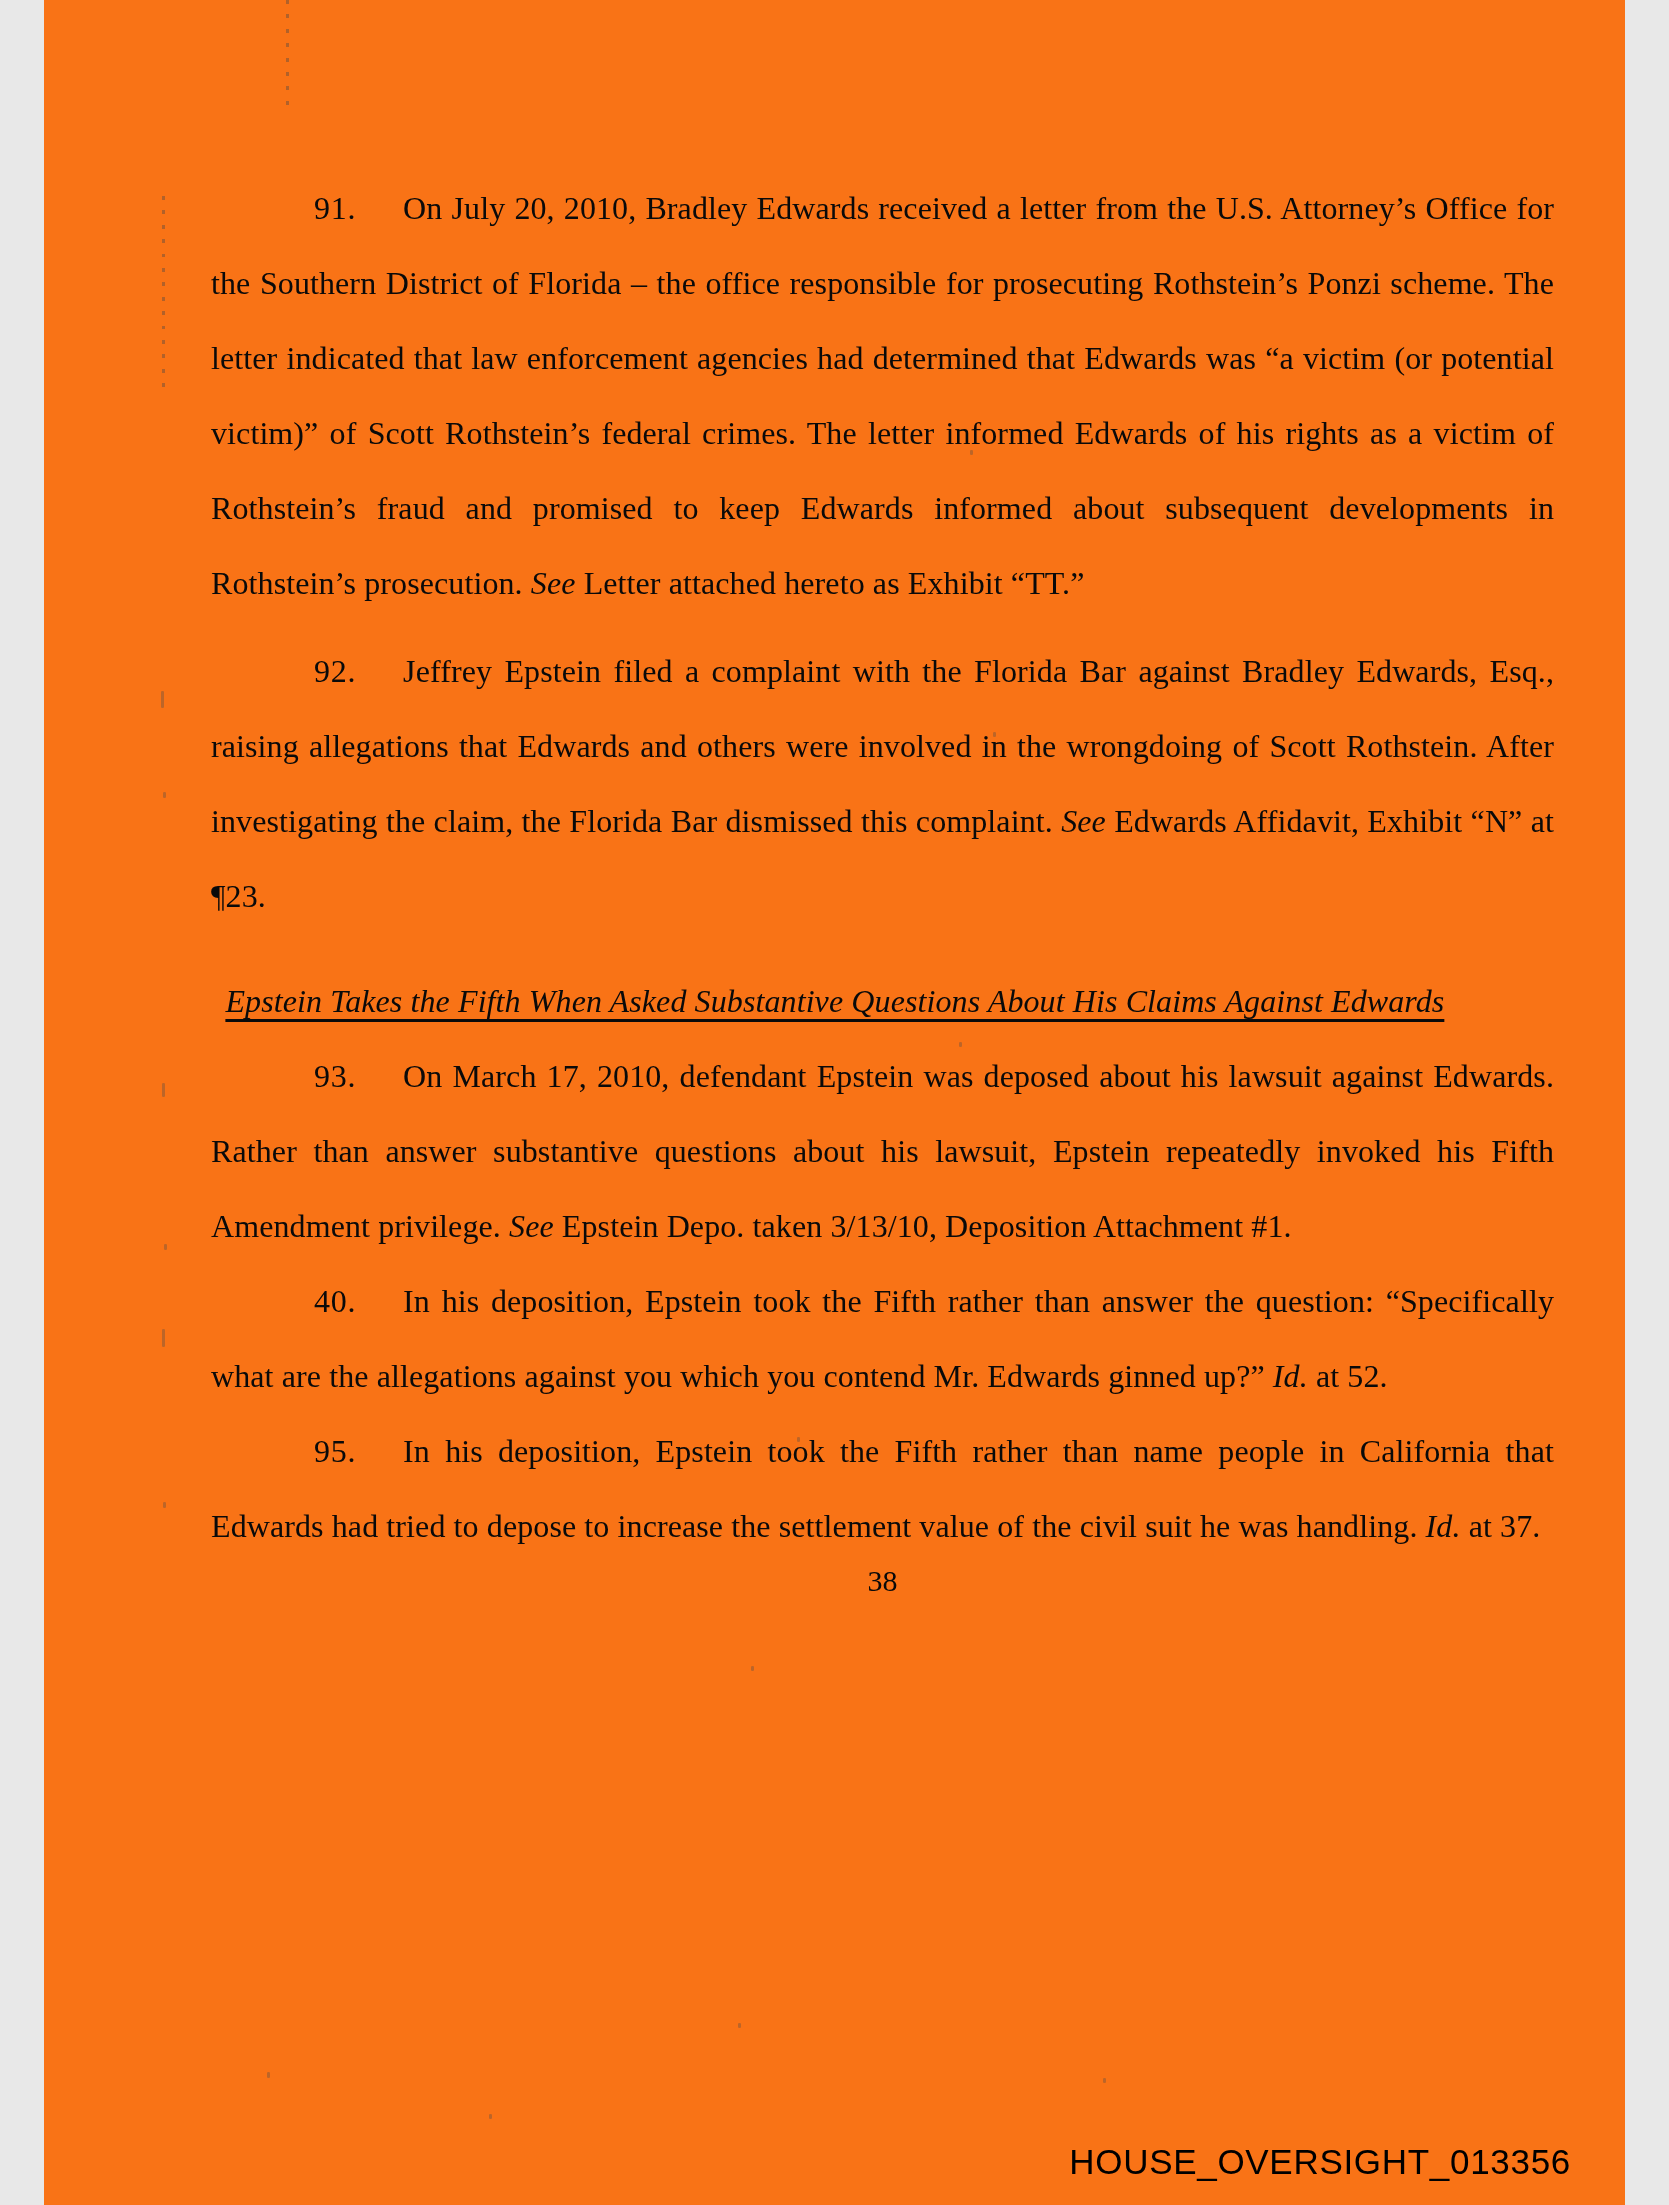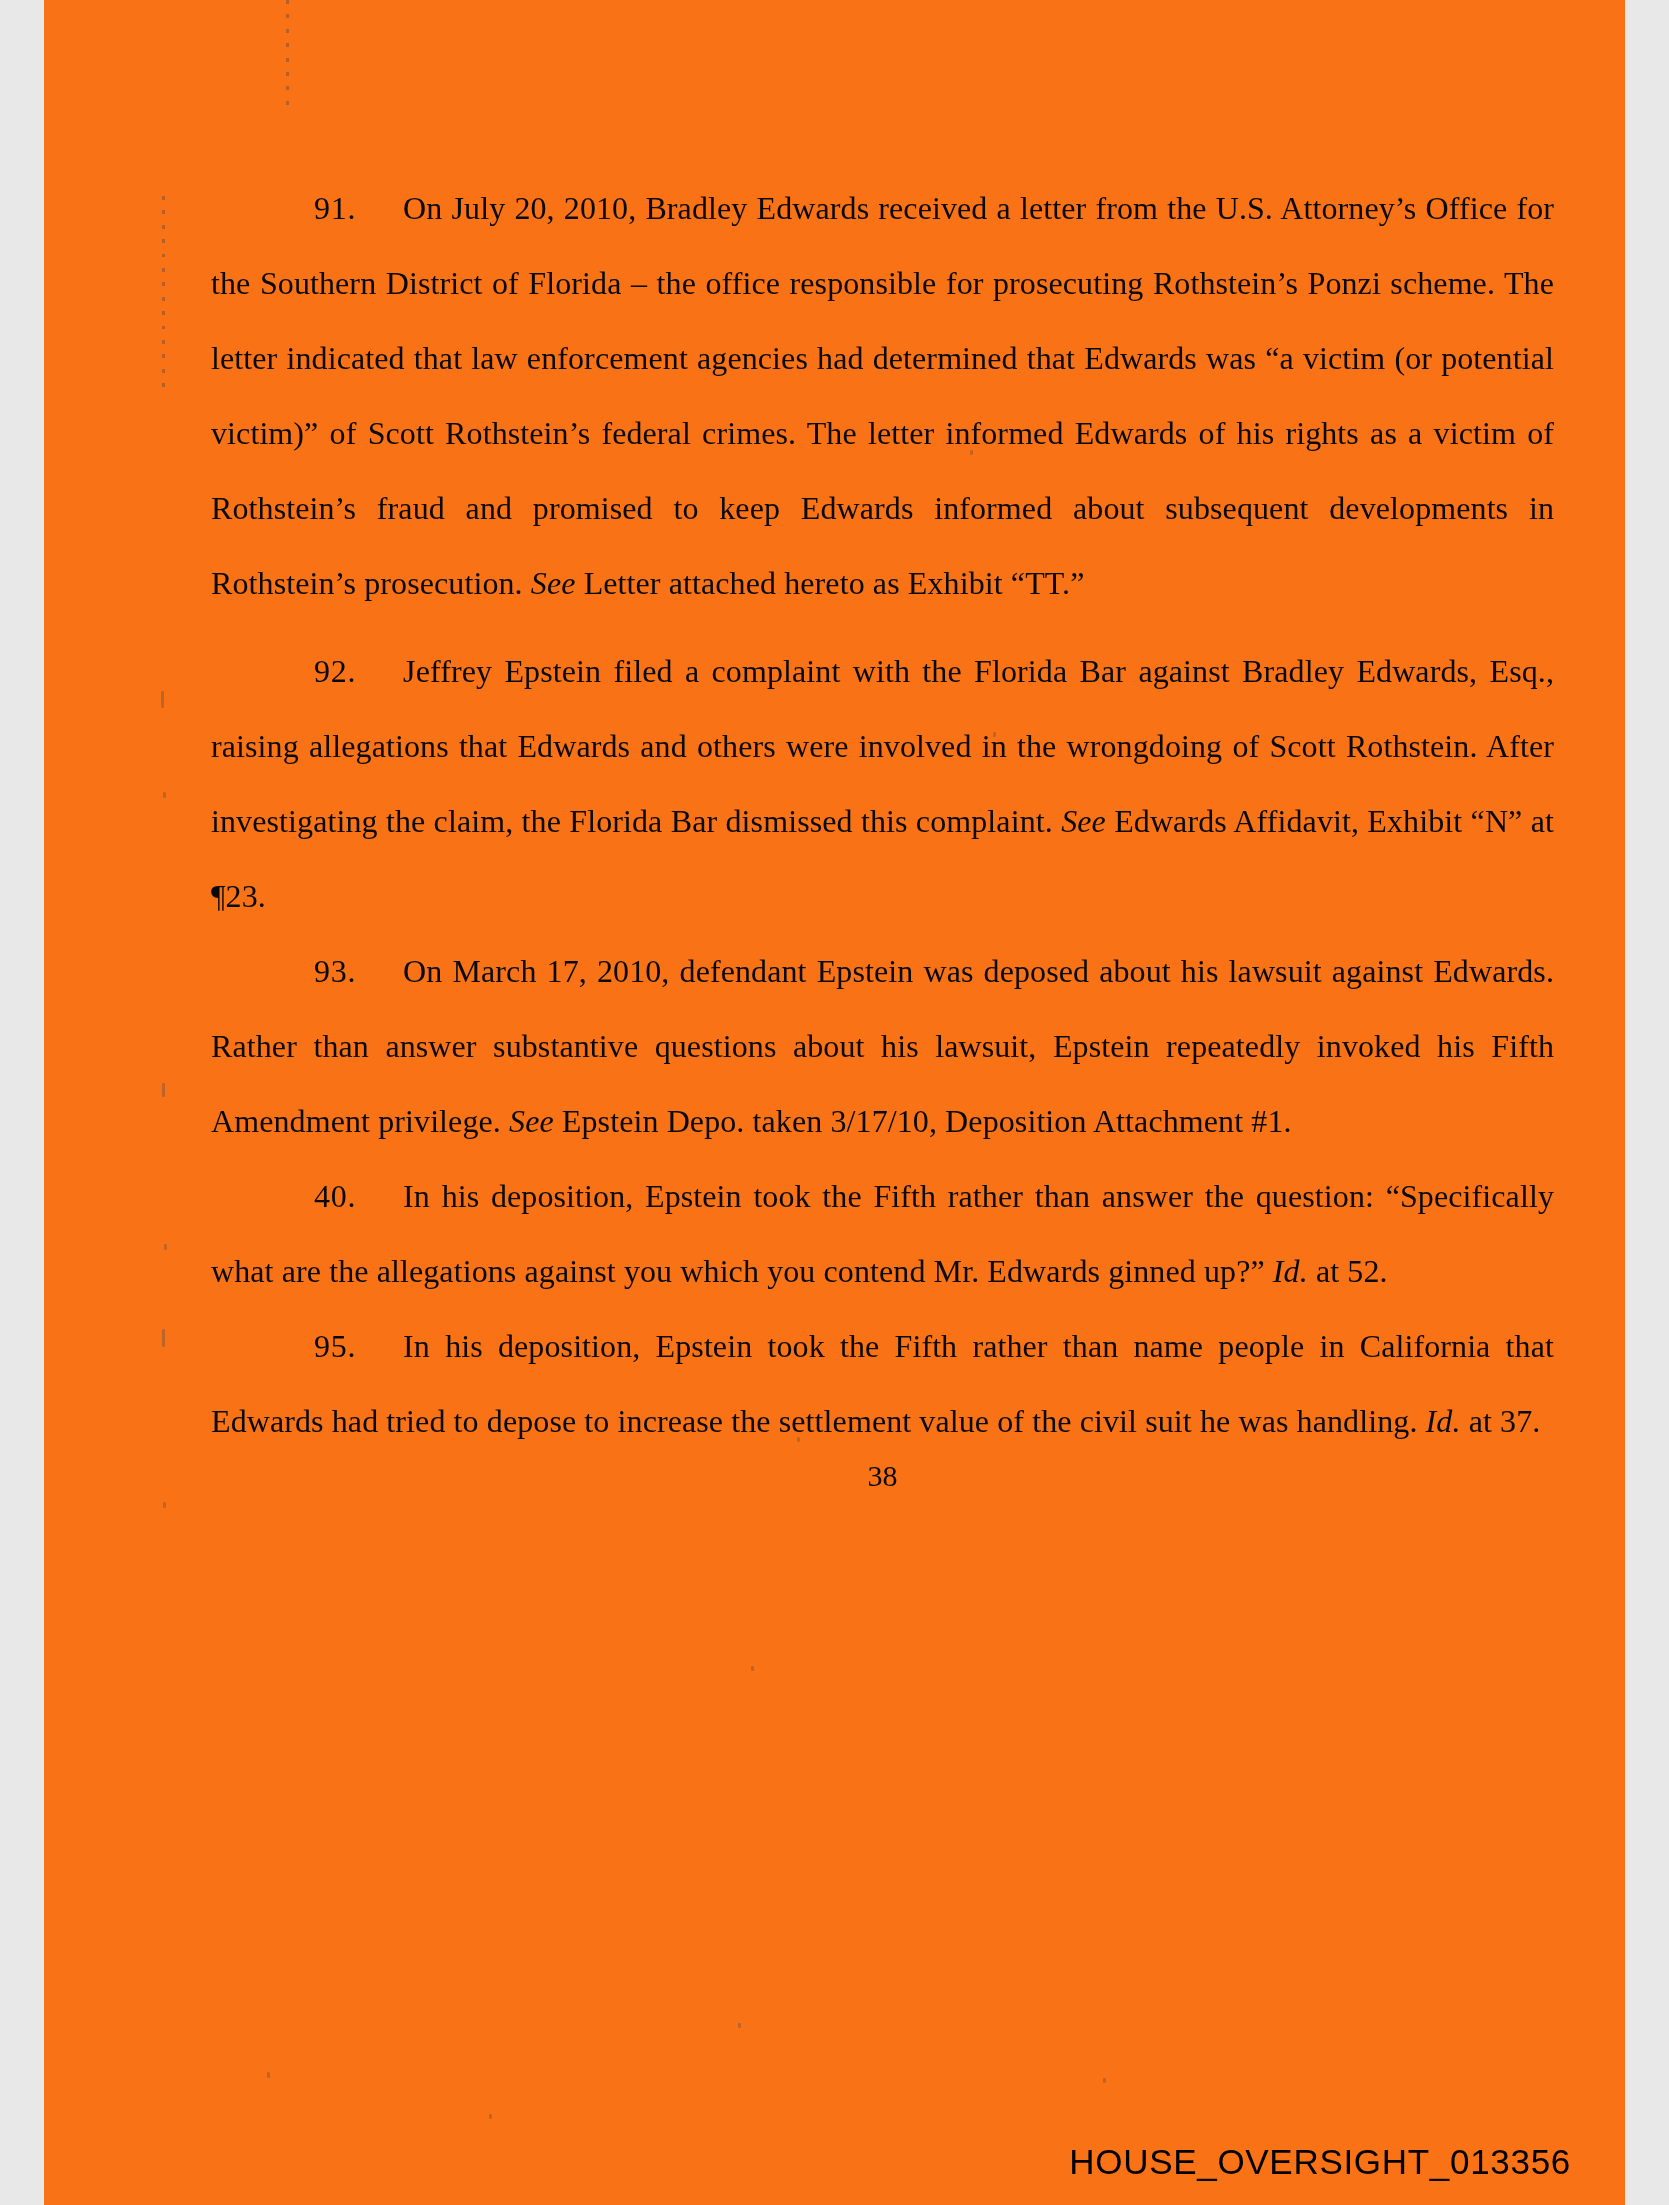--- a/index.html
+++ b/index.html
@@ -94,23 +94,24 @@
   <div class="content">
 
     <p class="para">
       <span class="pnum">91.</span><span class="numgap"></span><span>On July 20, 2010, Bradley Edwards received a letter from the U.S. Attorney’s Office for the Southern District of Florida – the office responsible for prosecuting Rothstein’s Ponzi scheme.  The letter indicated that law enforcement agencies had determined that Edwards was “a victim (or potential victim)” of Scott Rothstein’s federal crimes.  The letter informed Edwards of his rights as a victim of Rothstein’s fraud and promised to keep Edwards informed about subsequent developments in Rothstein’s prosecution.  </span><span class="italic">See</span><span> Letter attached hereto as Exhibit “TT.”</span>
     </p>
 
     <p class="para gap-sm">
       <span class="pnum">92.</span><span class="numgap"></span><span>Jeffrey Epstein filed a complaint with the Florida Bar against Bradley Edwards, Esq., raising allegations that Edwards and others were involved in the wrongdoing of Scott Rothstein.  After investigating the claim, the Florida Bar dismissed this complaint.  </span><span class="italic">See</span><span> Edwards Affidavit, Exhibit “N” at ¶23.</span>
     </p>
 
+    <h2 class="section-heading">Epstein Takes the Fifth When Asked Substantive Questions About His Claims Against Edwards</h2>
 
     <p class="para">
-      <span class="pnum">93.</span><span class="numgap"></span><span>On March 17, 2010, defendant Epstein was deposed about his lawsuit against Edwards.  Rather than answer substantive questions about his lawsuit, Epstein repeatedly invoked his Fifth Amendment privilege.  </span><span class="italic">See</span><span> Epstein Depo. taken 3/17/10, Deposition Attachment #1.</span>
+      <span class="pnum">93.</span><span class="numgap"></span><span>On March 17, 2010, defendant Epstein was deposed about his lawsuit against Edwards.  Rather than answer substantive questions about his lawsuit, Epstein repeatedly invoked his Fifth Amendment privilege.  </span><span class="italic">See</span><span> Epstein Depo. taken 3/13/10, Deposition Attachment #1.</span>
     </p>
 
     <p class="para">
       <span class="pnum">40.</span><span class="numgap"></span><span>In his deposition, Epstein took the Fifth rather than answer the question: “Specifically what are the allegations against you which you contend Mr. Edwards ginned up?” </span><span class="italic">Id.</span><span> at 52.</span>
     </p>
 
     <p class="para">
       <span class="pnum">95.</span><span class="numgap"></span><span>In his deposition, Epstein took the Fifth rather than name people in California that Edwards had tried to depose to increase the settlement value of the civil suit he was handling.  </span><span class="italic">Id.</span><span> at 37.</span>
     </p>
 

